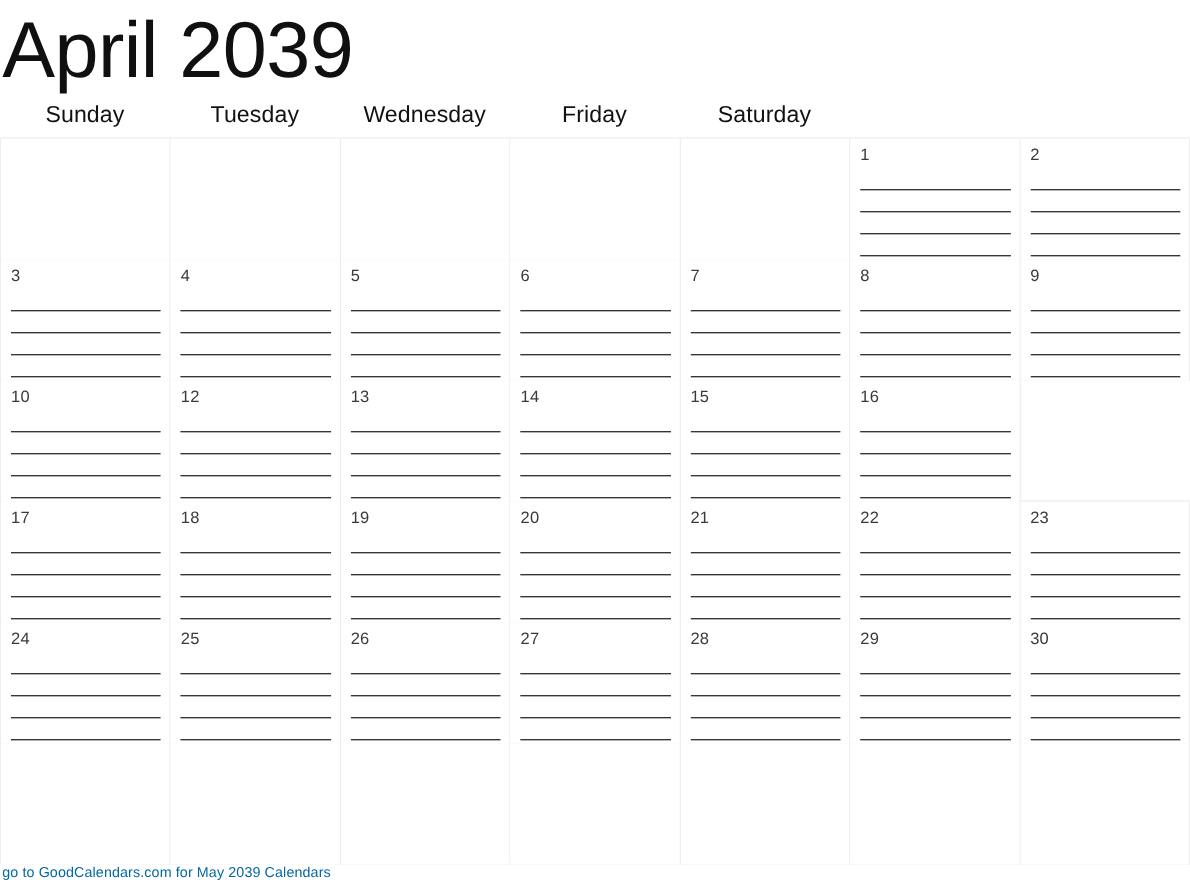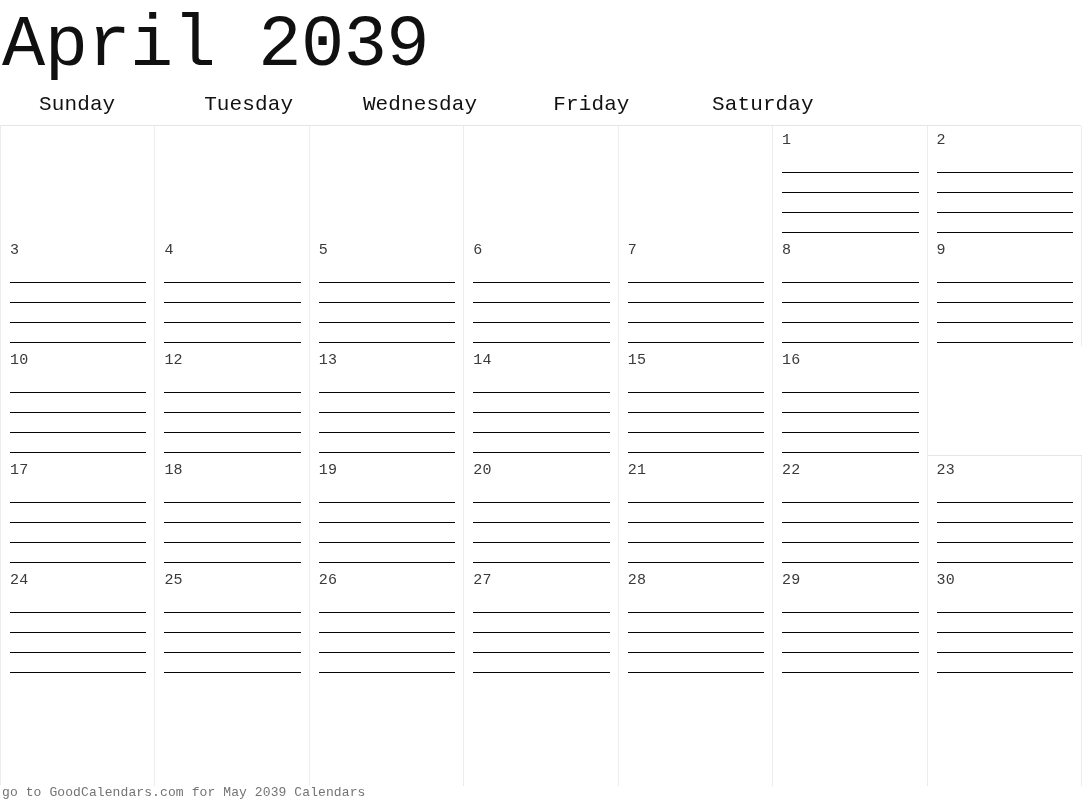--- a/index.html
+++ b/index.html
@@ -14,21 +14,20 @@
     overflow: hidden;
     font-family: "Liberation Sans", sans-serif;
     -webkit-font-smoothing: antialiased;
   }
 
   #page {
     position: relative;
     width: 942px;
     height: 800px;
     background: #ffffff;
-    font-family: Liberation Mono, monospace;
   }
 
   
   .cal-title {
     position: absolute;
     left: 2px;
     top: 8px;
     width: 700px;
     height: 76px;
     font-size: 72px;
@@ -40,21 +39,20 @@
   }
 
   
   .weekday-row {
     position: absolute;
     left: 0;
     top: 90px;
     width: 1081px;
     height: 35px;
     display: flex;
-    gap: 17px;
   }
   .weekday-cell {
     flex: 0 0 154.43px;
     width: 154.43px;
     text-align: center;
     font-size: 21px;
     line-height: 30px;
     font-weight: 300;
     color: #111111;
     letter-spacing: 0.1px;
@@ -116,21 +114,21 @@
   }
 
   
   .footer-note {
     position: absolute;
     left: 2px;
     top: 785px;
     font-size: 13px;
     line-height: 15px;
     font-weight: 300;
-    color: #737373;
+    color: #0369a1;
     letter-spacing: 0.1px;
     white-space: nowrap;
   }
 </style>
 </head>
 <body>
 
 <div id="page">
 
   <div class="cal-title">April 2039</div>

